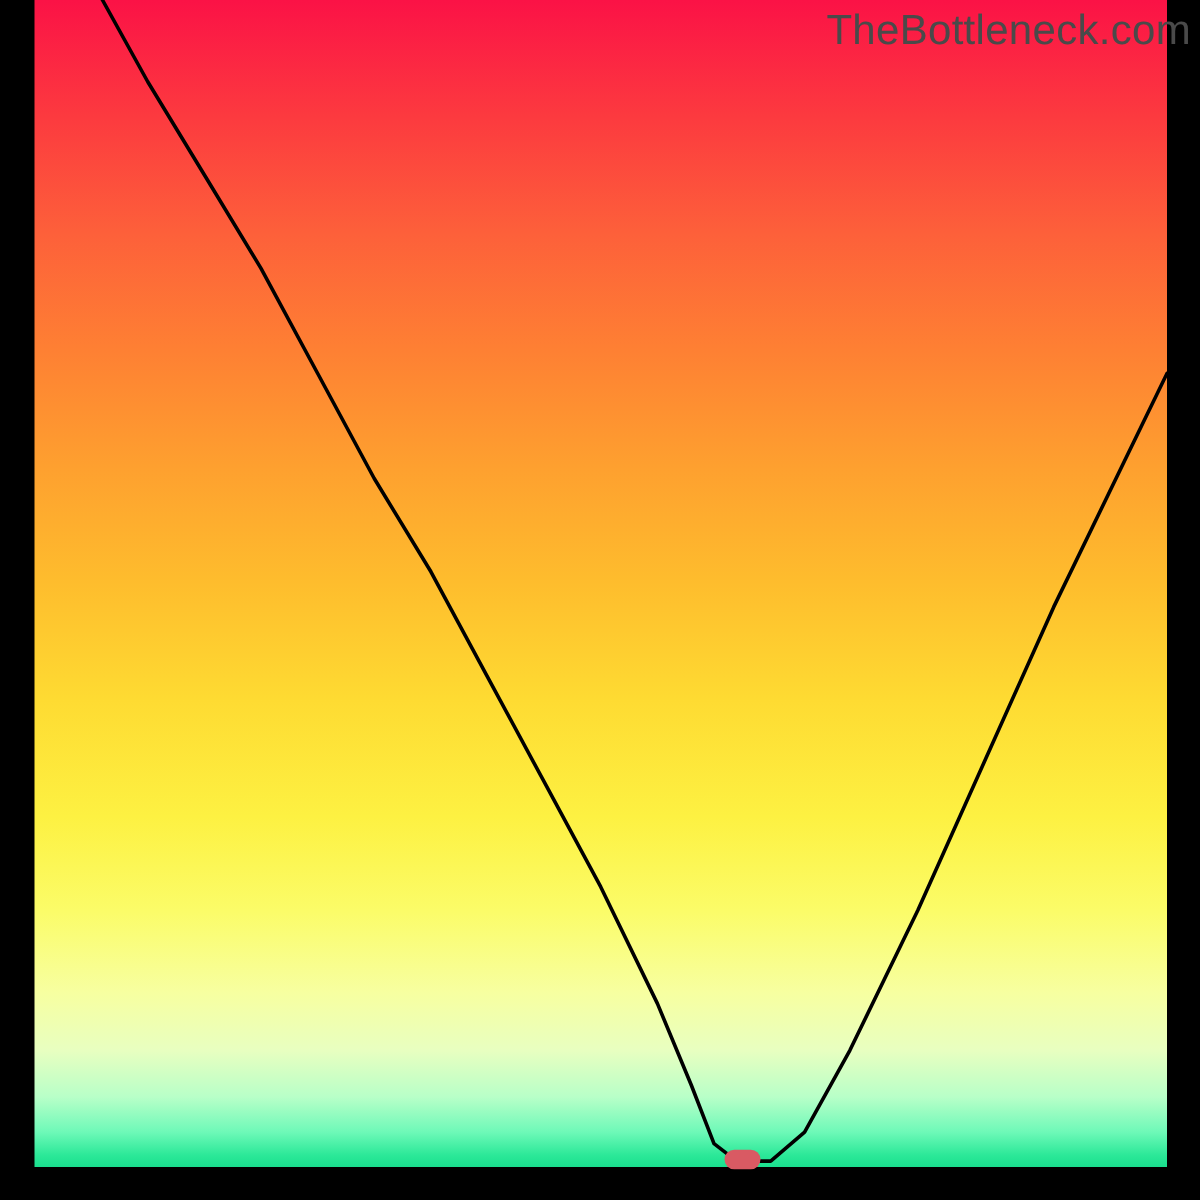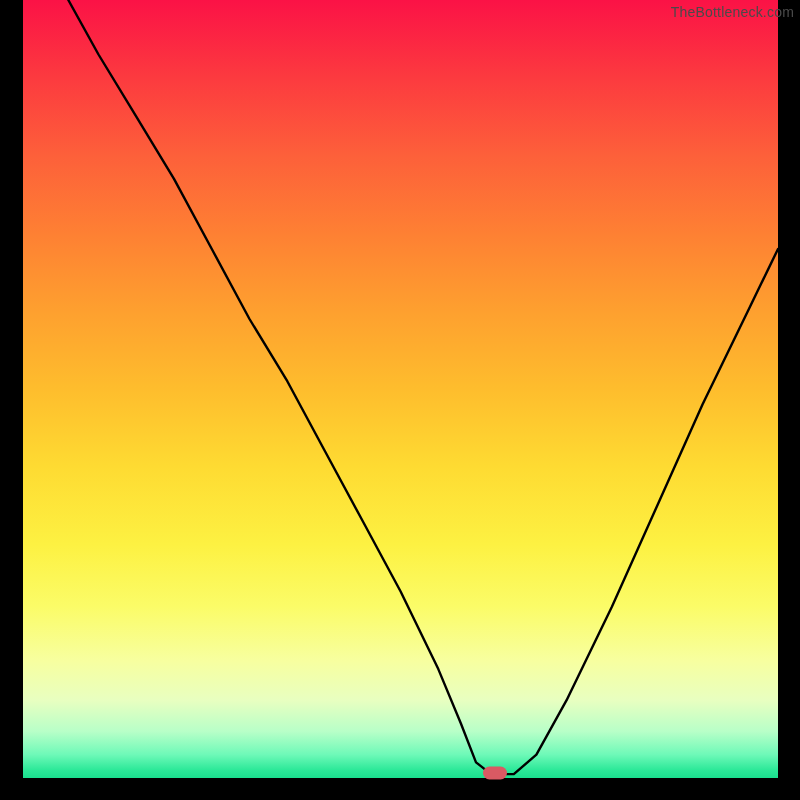--- a/index.html
+++ b/index.html
@@ -57,21 +57,21 @@
     height: 13px;
     background: #d95a63;
     border-radius: 7px;
     transform: translate(-50%, -50%);
   }
   .watermark {
     position: absolute;
     top: 4px;
     right: 6px;
     color: #4a4a4a;
-    font-size: 14px;
+    font-size: 28px;
     font-weight: 500;
     letter-spacing: 0.2px;
   }
 </style>
 </head>
 <body>
 
 <div class="frame">
   <div class="gradient"></div>
   <svg class="curve" viewBox="0 0 755 778" preserveAspectRatio="none">

